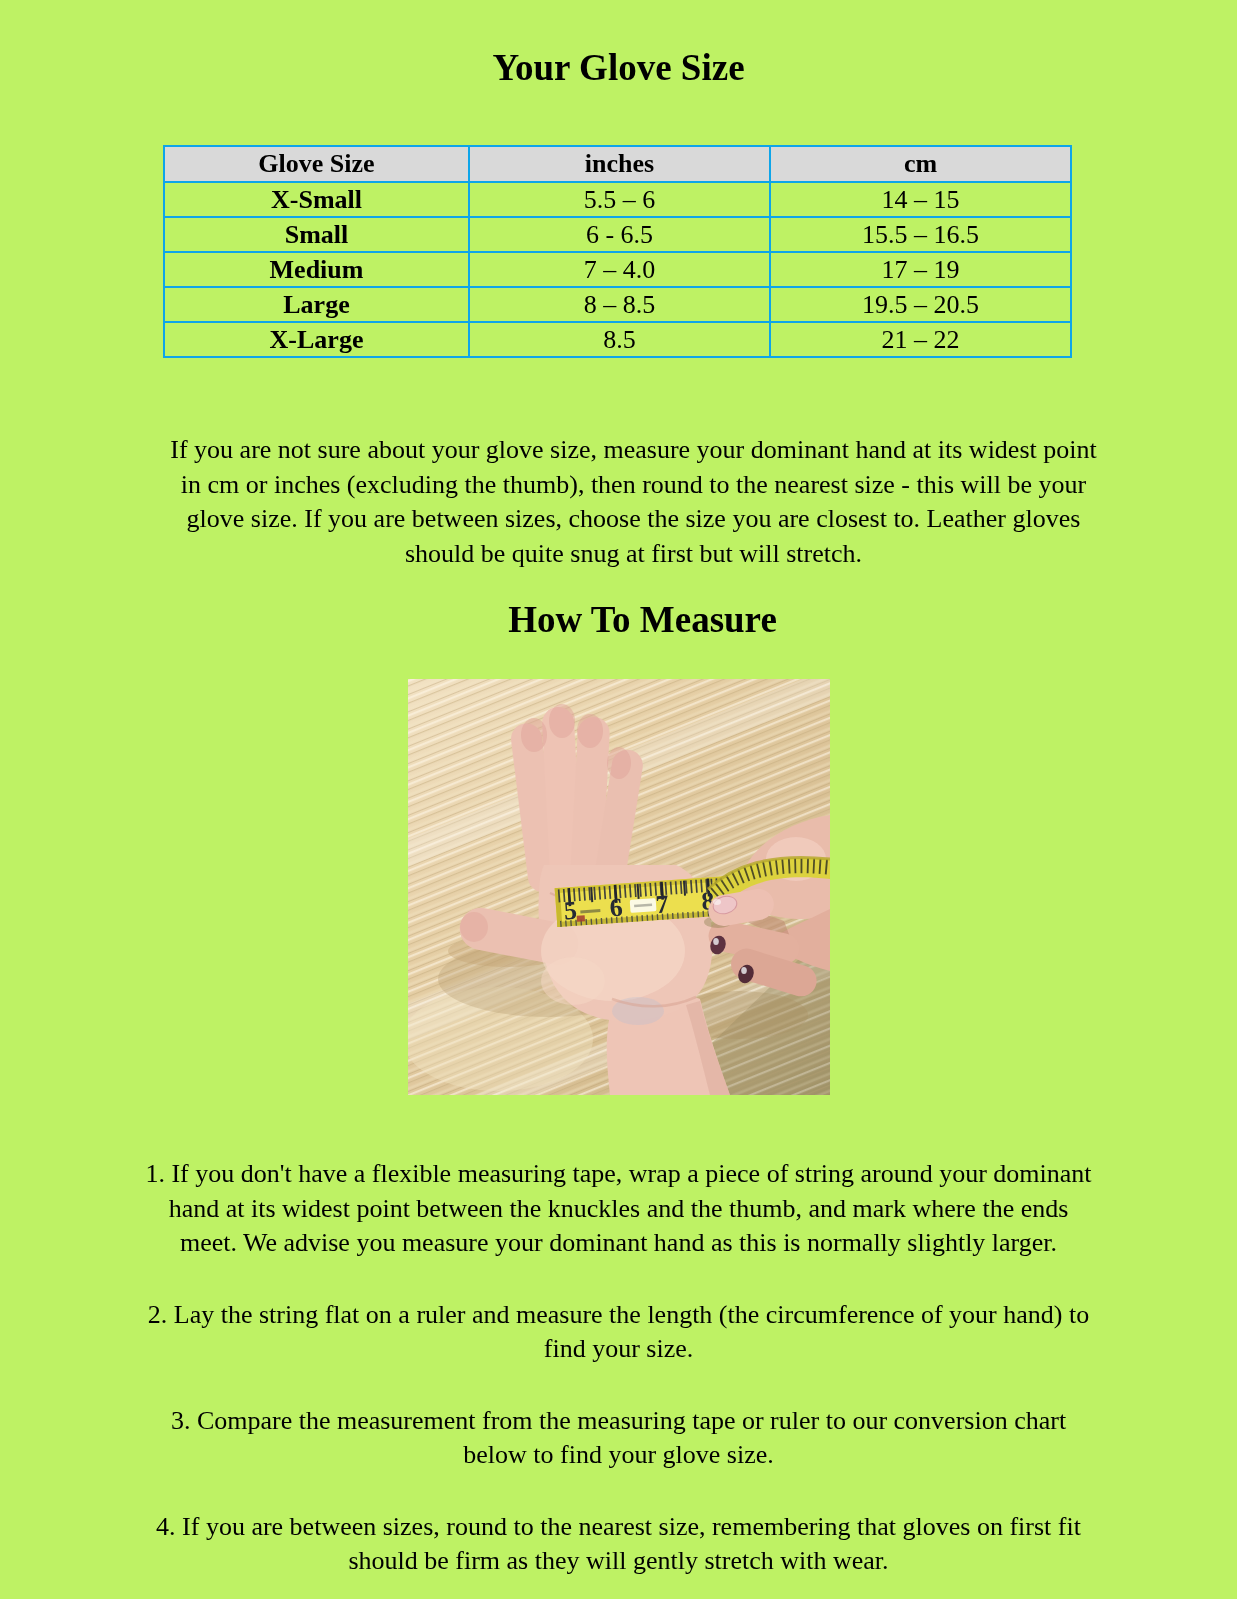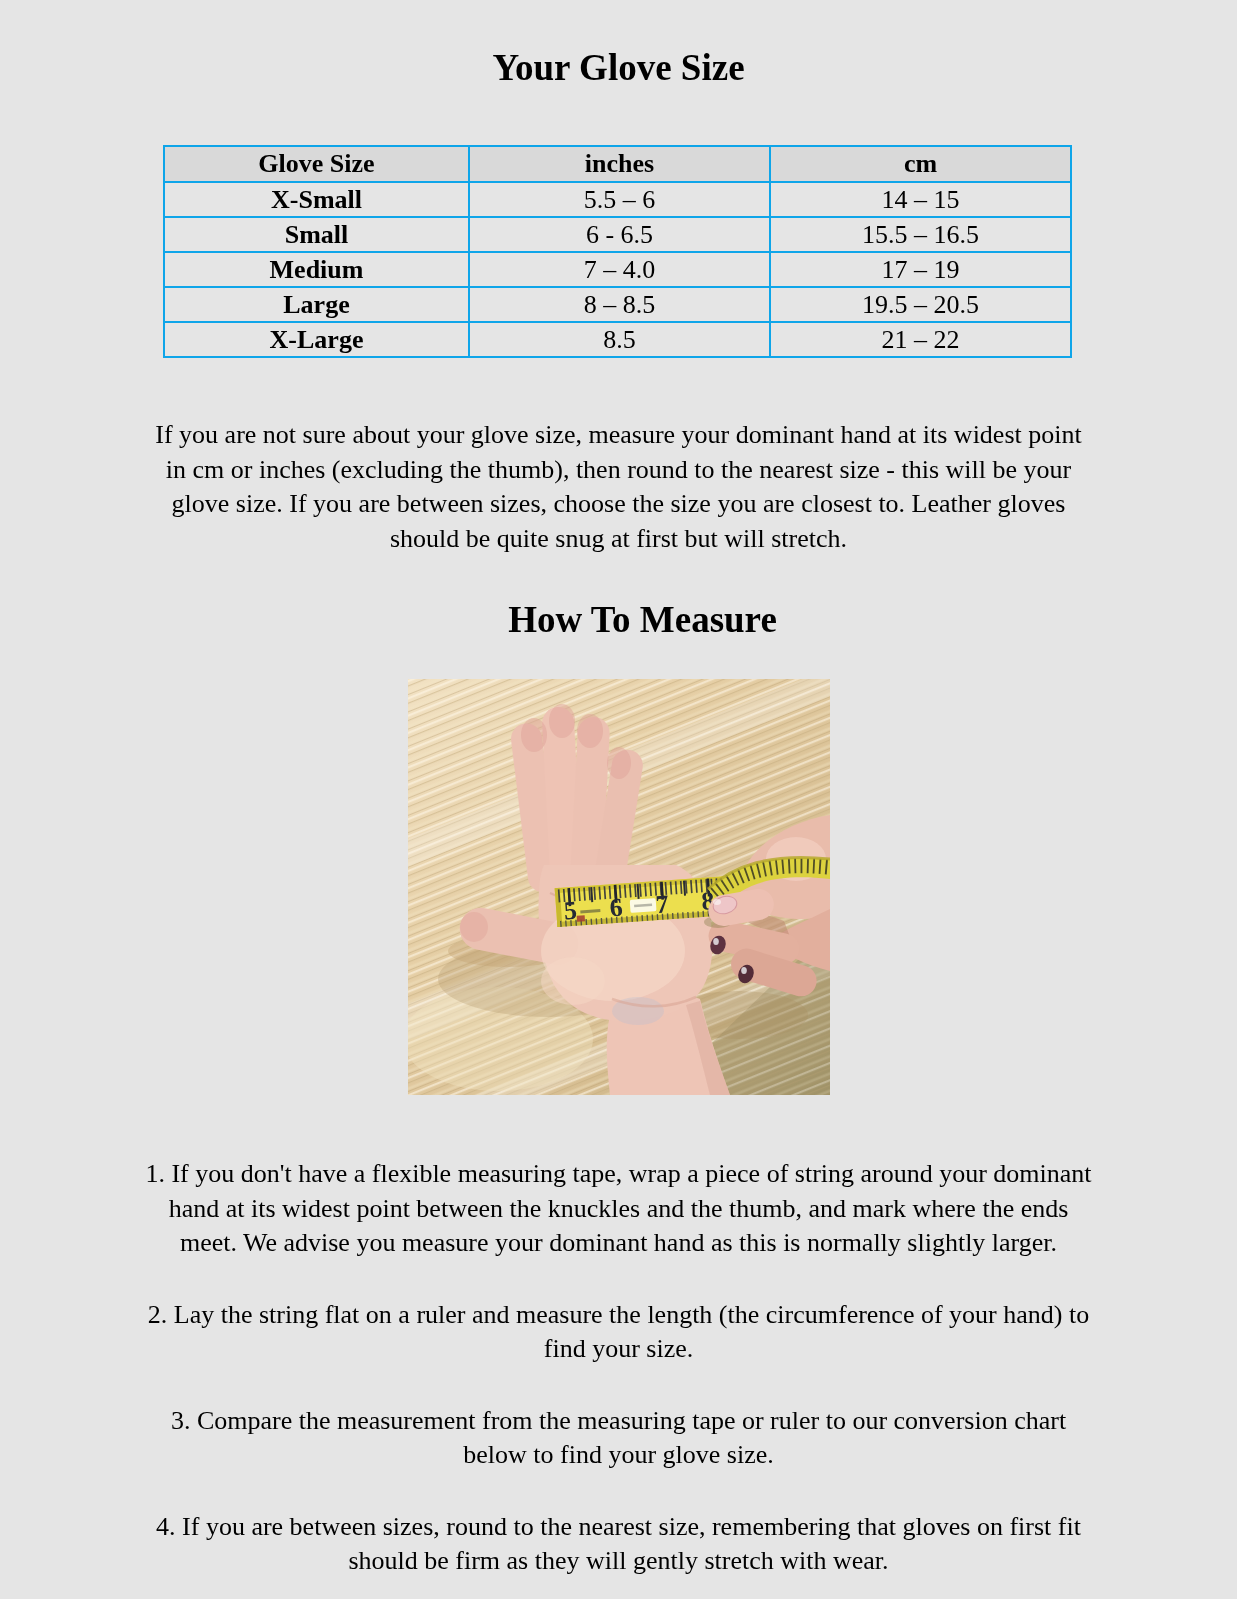--- a/index.html
+++ b/index.html
@@ -1,17 +1,17 @@
 <!DOCTYPE html>
 <html><head>
 <meta charset="utf-8">
 <style>
   html,body{margin:0;padding:0;background:#ffffff;}
   body{width:1237px;height:1599px;font-family:"Liberation Serif",serif;color:#000;}
-  .page{position:relative;width:1237px;height:1599px;overflow:hidden;background:#e5e5e5;}
+  .page{position:relative;width:1237px;height:1599px;overflow:hidden;background:#bef264;}
 
   .page-title, .section-title{
     position:absolute;left:0;width:1237px;margin:0;
     text-align:center;font-weight:bold;font-size:37px;line-height:43px;
   }
   .page-title{top:46px;}
   .section-title{top:598px;padding-left:24px;}
 
   table.size-table{
     position:absolute;left:163px;top:145px;width:907px;
@@ -19,21 +19,21 @@
   }
   .size-table th,.size-table td{
     border:2px solid #0ea5e9;text-align:center;vertical-align:middle;
     font-size:26px;padding:0;
   }
   .size-table th{height:34px;background:#d9d9d9;font-weight:bold;}
   .size-table td{height:33px;font-weight:normal;}
   .size-table td.size-col{font-weight:bold;}
 
   .intro{
-    position:absolute;left:48px;top:418px;width:1141px;margin:0;
+    position:absolute;left:48px;top:418px;width:1141px;margin:15px;
     font-size:26px;line-height:34.5px;text-align:center;
   }
   .intro div{white-space:nowrap;}
 
   .photo-frame{
     position:absolute;left:408px;top:679px;width:422px;height:416px;
   }
 
   .instructions{
     position:absolute;left:43px;top:1129px;width:1151px;

